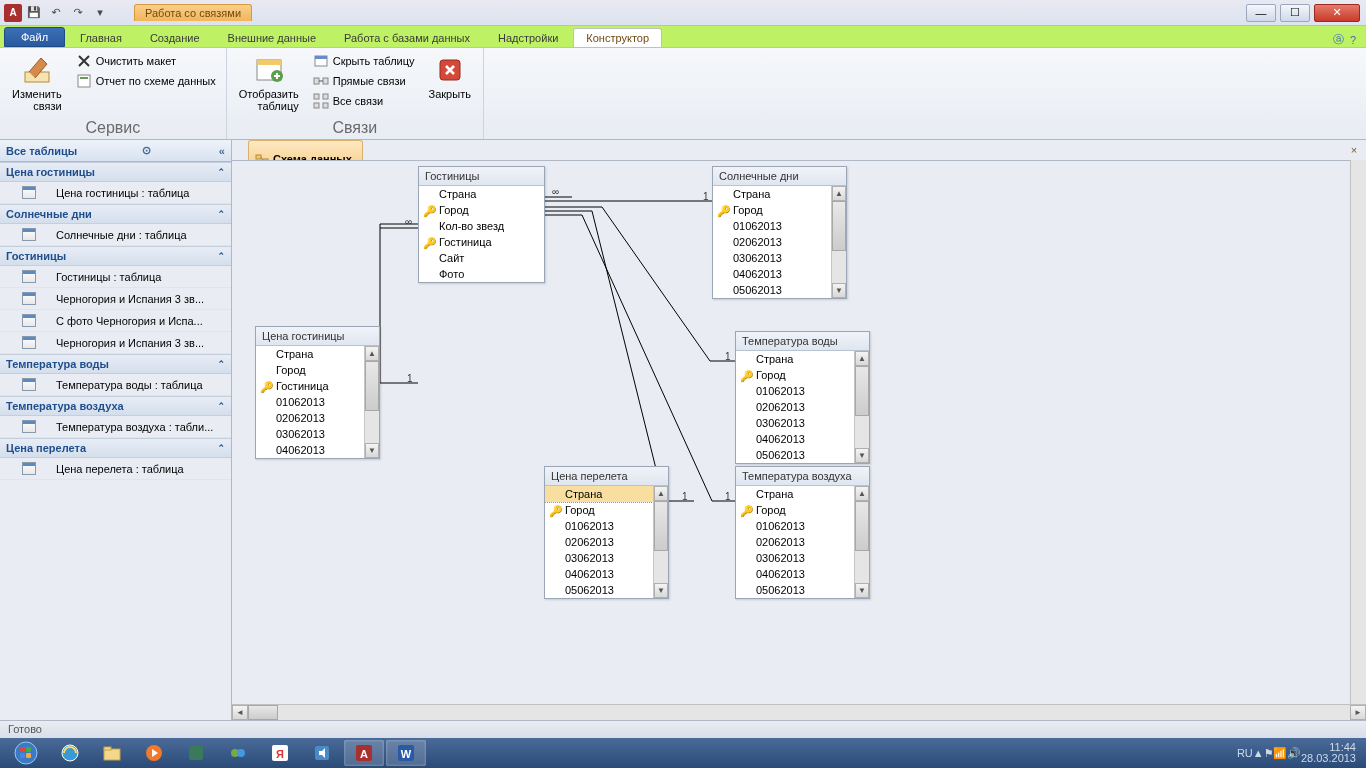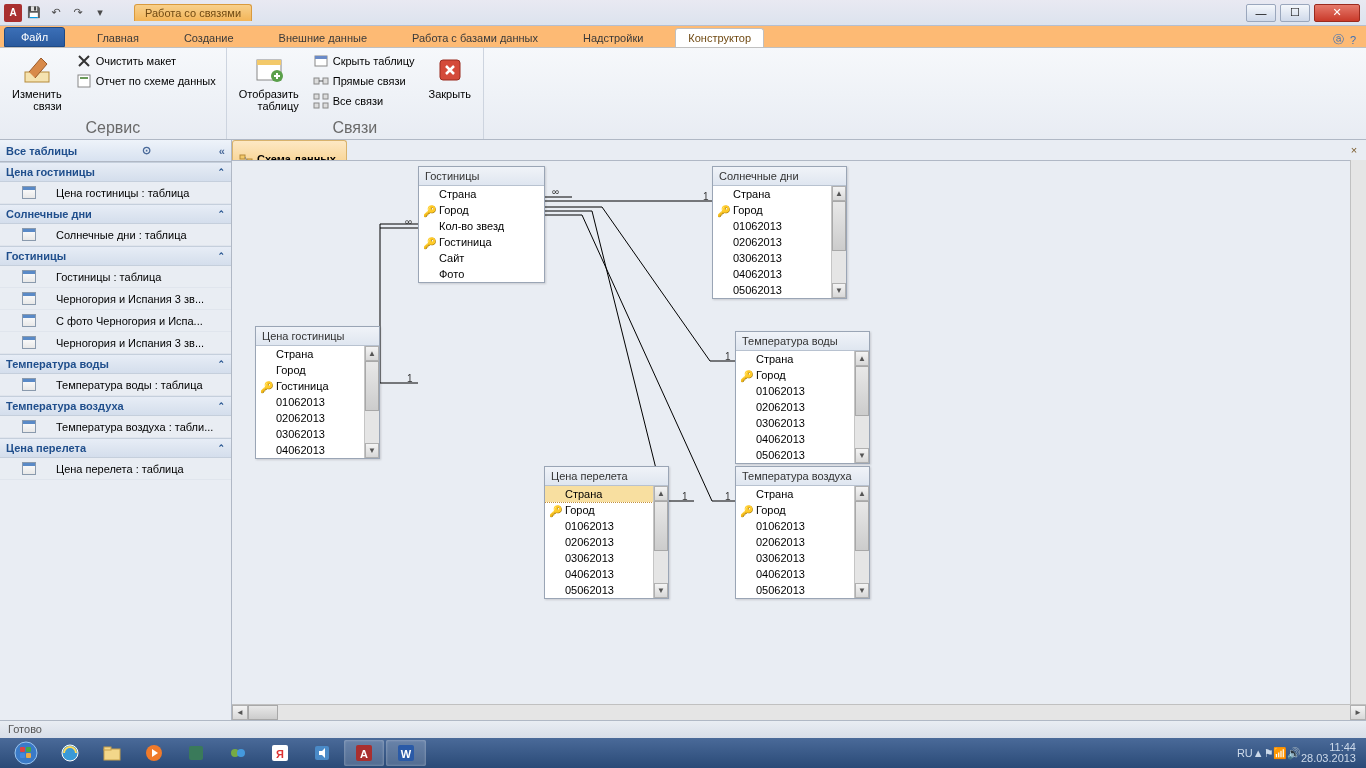--- a/index.html
+++ b/index.html
@@ -11,21 +11,21 @@
 .qat-icon { width: 18px; height: 18px; display:flex; align-items:center; justify-content:center; background:#a92f2f; color:#fff; font-weight:bold; font-size:10px; border-radius:2px;}
 .qat-btn { width: 20px; height: 20px; display:flex; align-items:center; justify-content:center; color:#4a4a4a; cursor:pointer;}
 .title-text { flex: 0 0 auto; margin-left: 40px; color:#5a5a5a; }
 .context-tab-area { margin-left: 20px; }
 .context-tab { background: linear-gradient(#f8d08c,#f3b558); border:1px solid #d99a3d; border-bottom:none; padding: 2px 10px; color:#704a13; border-radius: 3px 3px 0 0; font-size:11px;}
 .winbtns { margin-left: auto; display:flex; gap: 4px; padding-right:6px;}
 .winbtn { width: 30px; height: 18px; border:1px solid #9aa7bd; border-radius:2px; background: linear-gradient(#f4f7fb,#cfd9ea); display:flex; align-items:center; justify-content:center; cursor:pointer;}
 .winbtn.close { width: 46px; background: linear-gradient(#e67a6c,#c93a2a); border-color:#9a2a1e; color:#fff;}
 
 
-.ribtabs { height: 22px; display:flex; align-items:flex-end; border-bottom: 1px solid #c0c0c0; background:#fdba74; padding-left:4px; gap:19px;}
+.ribtabs { height: 22px; display:flex; align-items:flex-end; border-bottom: 1px solid #c0c0c0; background:#bef264; padding-left:4px; gap:2px;}
 .ribtab { padding: 3px 12px; color:#3a3a3a; cursor:pointer; border:1px solid transparent; border-bottom:none;}
 .ribtab.file { background: linear-gradient(#3b6fb7,#2a5a9e); color:#fff; border-radius:3px 3px 0 0; padding:3px 16px; border:1px solid #1e4a85;}
 .ribtab.active { background:#fff; border-color:#c0c0c0; border-radius:3px 3px 0 0;}
 .ribtab.context { color:#704a13;}
 .helpicons { margin-left:auto; display:flex; gap:6px; padding-right:10px; color:#3a6fb7; align-items:center;}
 
 
 .ribbon { height: 92px; background: linear-gradient(#f6f8fb,#e8ecf3); border-bottom:1px solid #b0b8c5; display:flex; }
 .group { border-right: 1px solid #cdd4df; padding: 4px 8px 2px 8px; display:flex; flex-direction:column; }
 .group-body { flex:1; display:flex; align-items:flex-start; gap:8px;}
@@ -43,21 +43,21 @@
 .navhead { background: linear-gradient(#eef3fa,#d8e2f0); border-bottom:1px solid #b0b8c5; padding:4px 6px; display:flex; align-items:center; color:#1f4e8c; font-weight:bold;}
 .navhead .chev { margin-left:auto; color:#4a6a9a;}
 .navgroup-hdr { background: linear-gradient(#e7edf6,#d4deec); border-top:1px solid #c5cfdc; border-bottom:1px solid #c5cfdc; padding:3px 6px; color:#1f4e8c; font-weight:bold; display:flex; align-items:center; cursor:pointer;}
 .navgroup-hdr .chev { margin-left:auto; font-size:9px;}
 .navitem { padding:4px 6px 4px 22px; display:flex; align-items:center; gap:20px; cursor:pointer; border-bottom:1px solid #e0e5ed;}
 .tblicon { width:14px; height:13px; background:linear-gradient(#fff,#e8e8e8); border:1px solid #8a9aad; position:relative;}
 .tblicon::before { content:""; position:absolute; left:0; right:0; top:0; height:3px; background:#5a8ac7;}
 
 
 .canvas-wrap { flex:1; position:relative; background:#e9edf3; }
-.doc-tab { position:absolute; left:0; top:0; height:20px; background:linear-gradient(#fde8c4,#f9d79b); border:1px solid #d8b26c; border-bottom:none; display:flex; align-items:center; padding:16px 10px 0 6px; gap:4px; border-radius:3px 3px 0 0;}
+.doc-tab { position:absolute; left:16px; top:0; height:20px; background:linear-gradient(#fde8c4,#f9d79b); border:1px solid #d8b26c; border-bottom:none; display:flex; align-items:center; padding:16px 10px 0 6px; gap:4px; border-radius:3px 3px 0 0;}
 .doc-close { position:absolute; right:4px; top:2px; width:16px; height:16px; display:flex; align-items:center; justify-content:center; color:#7a5a2a; cursor:pointer;}
 .canvas { position:absolute; left:0; right:0; top:20px; bottom:16px; background:#e9edf3; border-top:1px solid #b0b8c5; overflow:hidden;}
 .hscroll { position:absolute; left:0; right:0; bottom:0; height:16px; background:#e5e5e5; border-top:1px solid #c0c0c0;}
 .vscroll { position:absolute; right:0; top:20px; bottom:16px; width:16px; background:#e5e5e5; border-left:1px solid #c0c0c0;}
 
 
 .tbox { position:absolute; background:#fff; border:1px solid #9aa5b5; box-shadow:1px 1px 2px rgba(0,0,0,0.15);}
 .tbox-title { background:linear-gradient(#f0f3f8,#dfe6f0); border-bottom:1px solid #b8c2d0; padding:3px 6px; color:#333;}
 .tbox-body { position:relative; }
 .tbox-list { overflow:hidden; }

